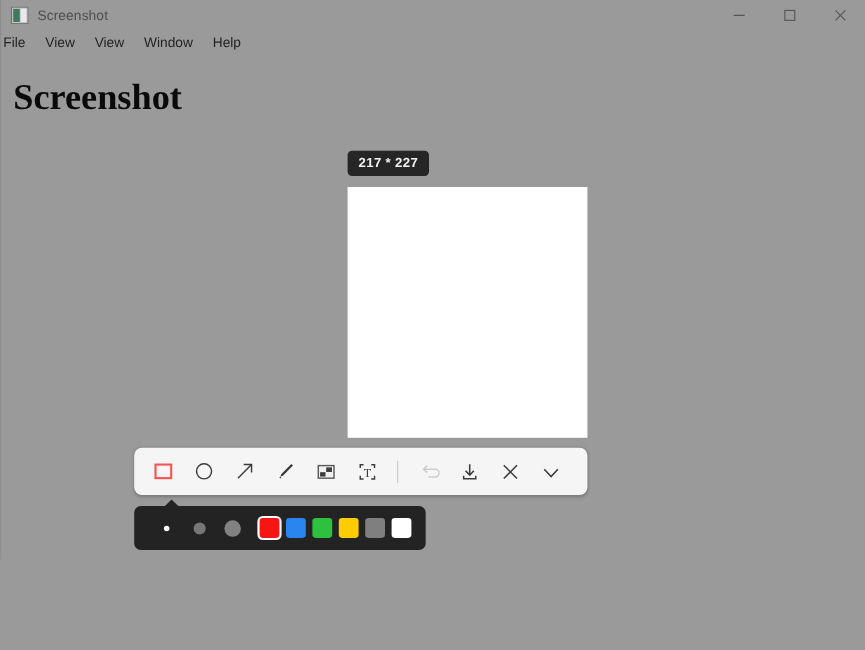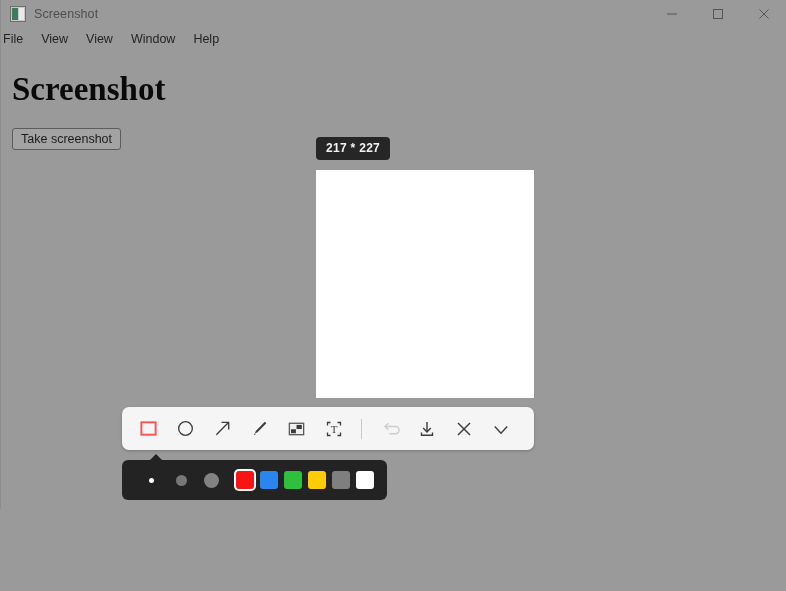--- a/index.html
+++ b/index.html
@@ -274,21 +274,20 @@
   <div class="menubar">
     <span class="menu-item">File</span>
     <span class="menu-item">View</span>
     <span class="menu-item">View</span>
     <span class="menu-item">Window</span>
     <span class="menu-item">Help</span>
   </div>
 
   <div class="page-title">Screenshot</div>
 
-  <button class="take-btn">Take screenshot</button>
 
   <div class="size-badge">217 * 227</div>
 
   <div class="capture-area"></div>
 
   <div class="toolbar">
 
     <div class="tool">
       <svg width="19" height="19" viewBox="0 0 20 20">
         <rect x="2.5" y="3.5" width="15" height="13" fill="none" stroke="#fb5050" stroke-width="2"></rect>

